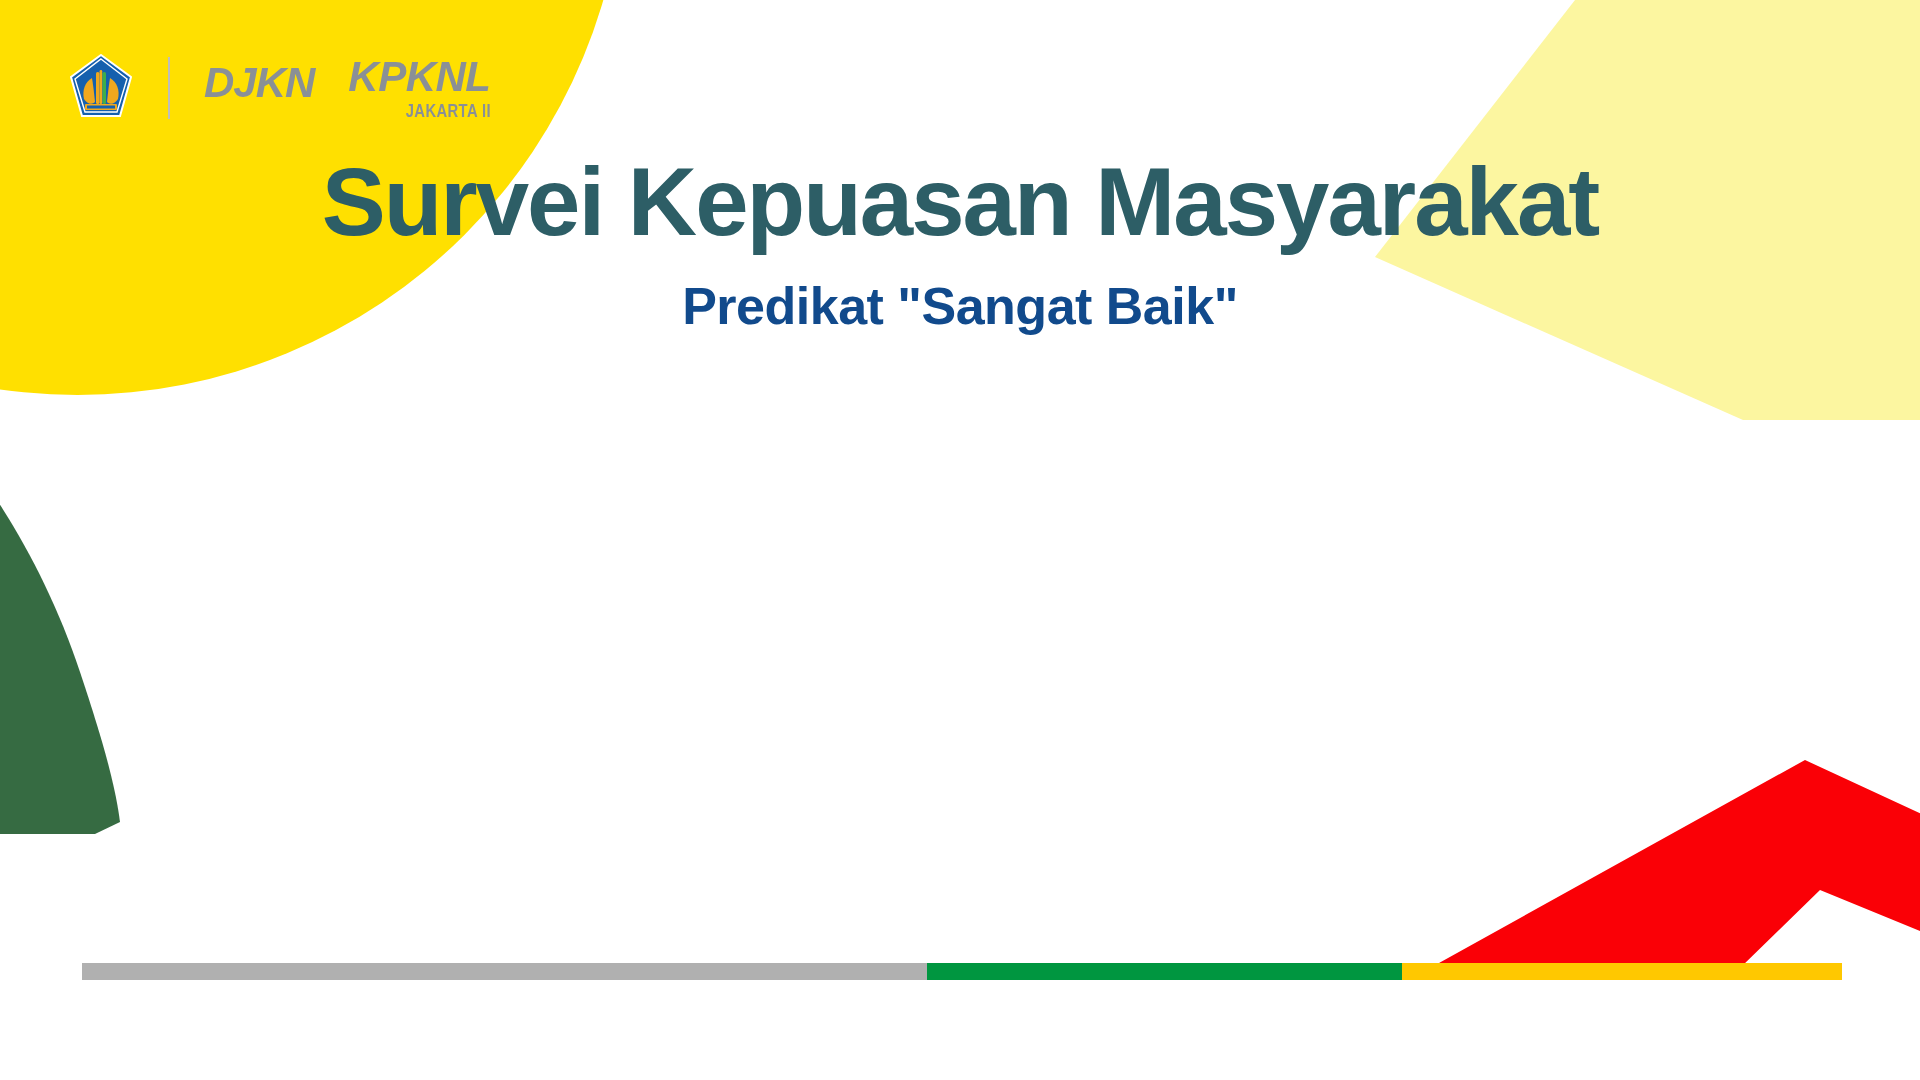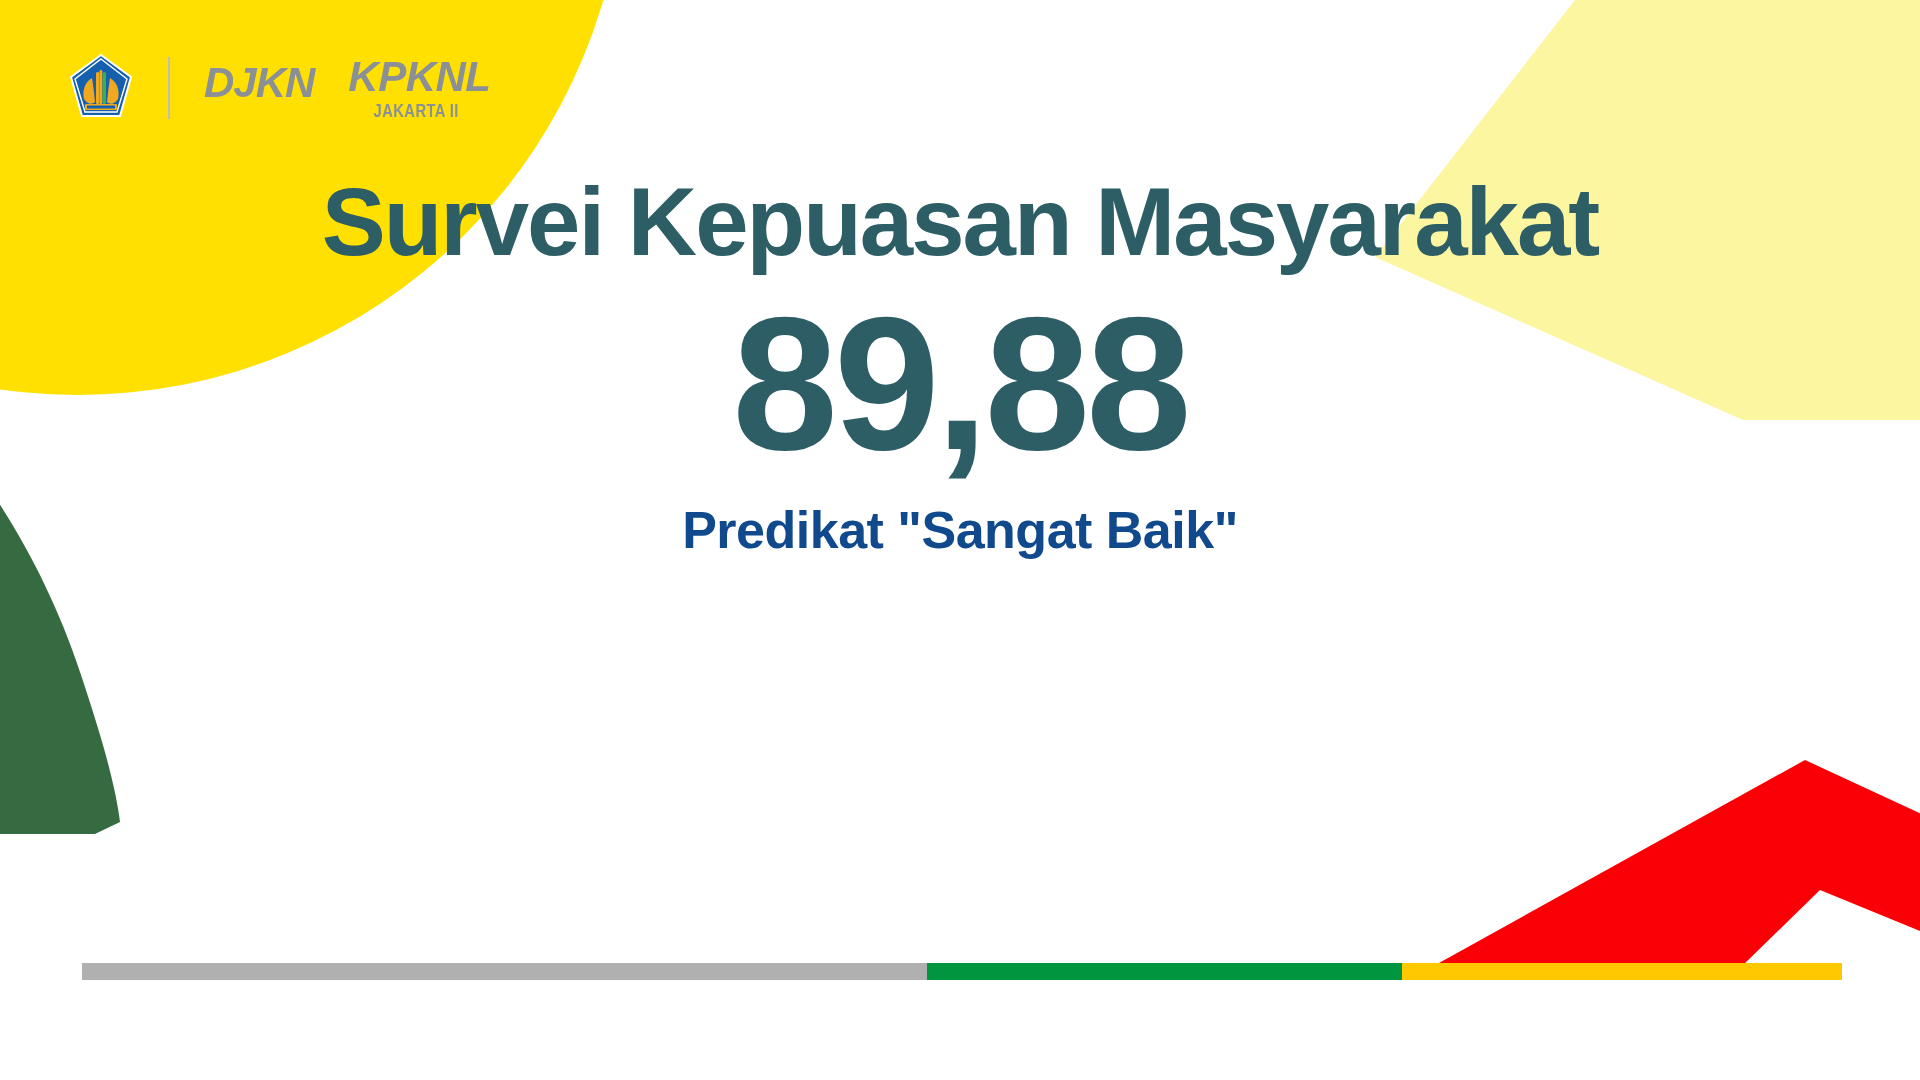--- a/index.html
+++ b/index.html
@@ -63,21 +63,21 @@
   .brand-group{
     display:flex;align-items:flex-start;gap:34px;
   }
   .djkn-word{
     font-size:42px;font-weight:bold;font-style:italic;
     letter-spacing:-1px;
     color:#8a9096;
     line-height:1;
     padding-top:6px;
   }
-  .kpknl-block{display:flex;flex-direction:column;}
+  .kpknl-block{display:flex;flex-direction:column;align-items:flex-end;}
   .kpknl-word{
     font-size:42px;font-weight:bold;font-style:italic;
     letter-spacing:-0.5px;
     color:#8a9096;
     line-height:1;
   }
   .kpknl-sub{
     font-size:18px;font-weight:bold;
     letter-spacing:0.5px;
     color:#8a9096;
@@ -85,21 +85,20 @@
     margin-top:4px;
     transform:scaleX(0.82);
     transform-origin:right center;
   }
 
   
   .content{
     position:absolute;
     left:0;right:0;top:150px;
     text-align:center;
-    margin-top:20px;
   }
   .main-title{
     font-size:96px;
     font-weight:bold;
     color:#2D5E66;
     letter-spacing:-2px;
     line-height:1.08;
     margin:0;
     padding:0 60px;
   }
@@ -206,21 +205,20 @@
       <div class="djkn-word">DJKN</div>
       <div class="kpknl-block">
         <div class="kpknl-word">KPKNL</div>
         <div class="kpknl-sub">JAKARTA II</div>
       </div>
     </div>
   </div>
 
   <div class="content">
     <h1 class="main-title">Survei Kepuasan Masyarakat</h1>
-    <div class="score">89,88</div>
     <div class="predicate">Predikat "Sangat Baik"</div>
   </div>
 
   <div class="footer-bar">
     <div class="bar-seg" style="background: rgb(176, 176, 176); width: 48%;"></div>
     <div class="bar-seg" style="background: rgb(0, 150, 64); width: 27%;"></div>
     <div class="bar-seg" style="background: rgb(255, 200, 0); width: 25%;"></div>
   </div>
 
 

